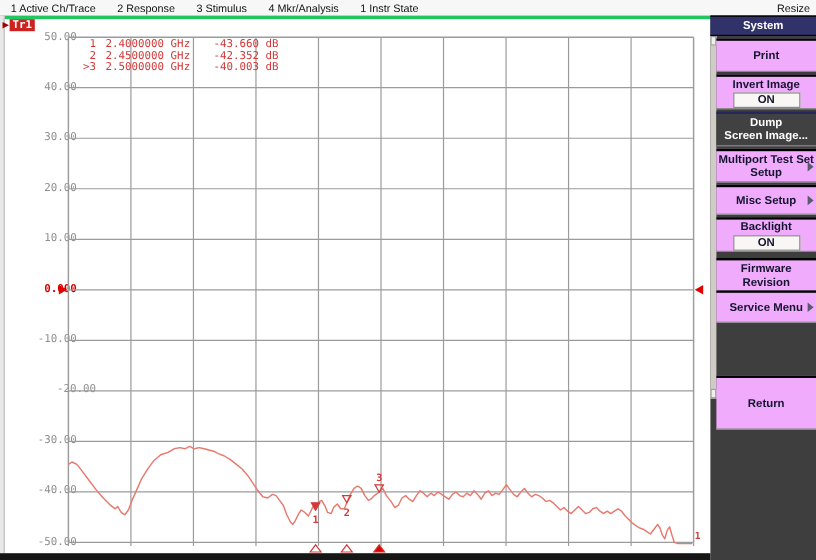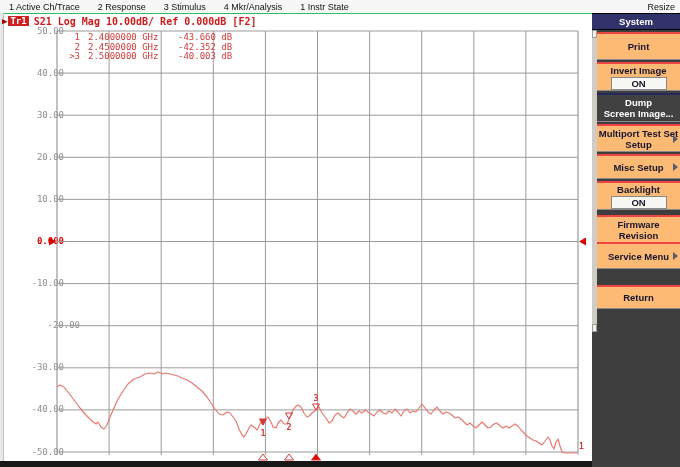--- a/index.html
+++ b/index.html
@@ -4,21 +4,21 @@
 <style>
   html,body{margin:0;padding:0;background:#ffffff;}
   #screen{
     position:relative;width:680px;height:467px;overflow:hidden;
     background:#ffffff;font-family:"Liberation Sans",sans-serif;
     -webkit-font-smoothing:none;
   }
   
   #menubar{
     position:absolute;left:0;top:0;width:680px;height:13px;
-    background:#f7f7f7;border-bottom:1px solid #22c55e;
+    background:#f7f7f7;border-bottom:3px solid #22c55e;
     display:flex;align-items:center;font-size:9px;color:#111;
   }
   .menu-item{padding:0 9px;white-space:nowrap;}
   #menubar-right{margin-left:auto;padding:0 5px;}
   
   #trace-status{
     position:absolute;left:0;top:14px;height:14px;display:flex;align-items:center;
     font-family:"DejaVu Sans Mono",monospace;font-size:10px;font-weight:bold;color:#cc1b1b;
   }
   #trace-arrow{color:#a00000;font-size:9px;margin:0 1px 0 2px;}
@@ -49,22 +49,22 @@
     position:absolute;left:0;top:17px;width:5px;height:302px;background:#cfccc6;
   }
   .scroll-nub{position:absolute;left:0;width:5px;height:8px;background:#f0efec;border:1px solid #9a9a9a;box-sizing:border-box;}
   #softkey-header{
     position:absolute;left:0;top:0;width:88px;height:17px;
     background:#32326b;border-top:1px solid #000;border-bottom:1px solid #000;
     color:#ffffff;font-size:9.5px;font-weight:bold;
     display:flex;align-items:center;justify-content:center;box-sizing:border-box;
   }
   .softkey{
-    position:absolute;left:5px;width:83px;background:#fdba74;
-    border-top:2px solid #ef4444;border-bottom:1px solid #8a8a8a;box-sizing:border-box;
+    position:absolute;left:5px;width:83px;background:#f0abfc;
+    border-top:2px solid #000000;border-bottom:1px solid #8a8a8a;box-sizing:border-box;
     color:#14142e;font-size:9.5px;font-weight:bold;line-height:11px;text-align:center;
     display:flex;flex-direction:column;align-items:center;justify-content:center;
     white-space:pre-line;
   }
   .softkey.selected{background:#414141;color:#ffffff;border-top:2px solid #26265e;}
   .softkey .on-box{
     background:#f8f7f4;border:1px solid #8a8a8a;box-sizing:border-box;
     width:56px;margin-top:1px;font-weight:bold;line-height:11px;
   }
   .softkey .arrow{
@@ -89,21 +89,20 @@
       <span class="menu-item">4 Mkr/Analysis</span>
       <span class="menu-item">1 Instr State</span>
       <span id="menubar-right" class="menu-item">Resize</span>
   </div>
 
   <div id="left-frame"></div>
 
   <div id="trace-status">
     <span id="trace-arrow">▶</span>
     <span id="trace-badge">Tr1</span>
-    <span>S21 Log Mag 10.00dB/ Ref 0.000dB [F2]</span>
   </div>
 
   <div id="ylabels">
       <div class="ylabel" style="left: 0px; top: 26.5px;">50.00</div>
       <div class="ylabel" style="left: 0px; top: 68.6px;">40.00</div>
       <div class="ylabel" style="left: 0px; top: 110.7px;">30.00</div>
       <div class="ylabel" style="left: 0px; top: 152.8px;">20.00</div>
       <div class="ylabel" style="left: 0px; top: 194.9px;">10.00</div>
       <div class="ylabel ref" style="left: 0px; top: 237px;">0.000</div>
       <div class="ylabel" style="left: 0px; top: 279.1px;">-10.00</div>
@@ -175,17 +174,17 @@
       <div class="softkey" style="top: 49px; height: 29px;"><span>Invert Image</span><span class="on-box">ON</span></div>
       <div class="softkey selected" style="top: 80px; height: 29px;"><span>Dump
 Screen Image...</span></div>
       <div class="softkey" style="top: 111px; height: 28px;"><span>Multiport Test Set
 Setup</span><span class="arrow"></span></div>
       <div class="softkey" style="top: 141px; height: 25px;"><span>Misc Setup</span><span class="arrow"></span></div>
       <div class="softkey" style="top: 168px; height: 29px;"><span>Backlight</span><span class="on-box">ON</span></div>
       <div class="softkey" style="top: 202px; height: 28px;"><span>Firmware
 Revision</span></div>
       <div class="softkey" style="top: 229px; height: 27px;"><span>Service Menu</span><span class="arrow"></span></div>
-      <div class="softkey" style="top: 272px; height: 24px; justify-content: center;"><span>Return</span></div>
+      <div class="softkey" style="top: 300px; height: 45px; justify-content: center;"><span>Return</span></div>
     </div>
 
   <div id="bottombar"></div>
 </div>
 
 </body></html>

